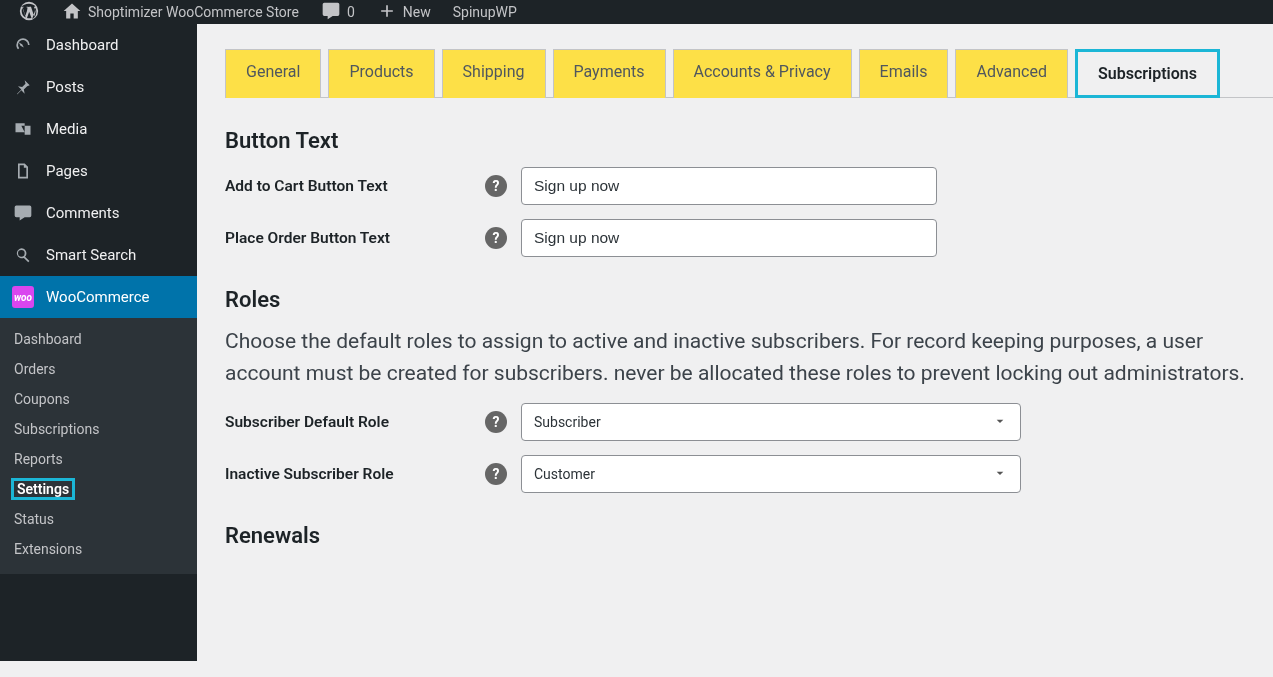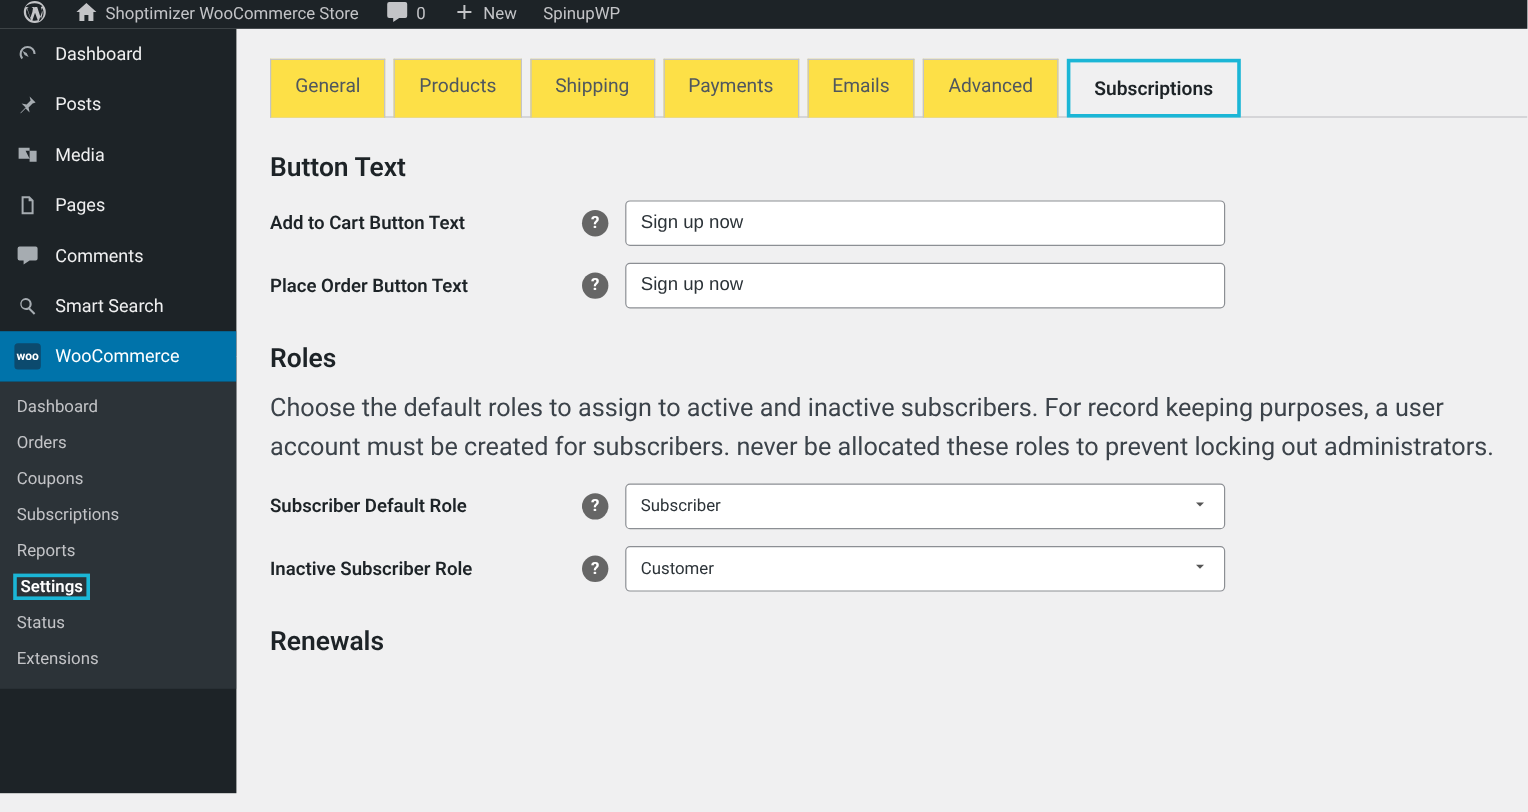--- a/index.html
+++ b/index.html
@@ -68,23 +68,23 @@
   .sidebar .top-item.current::after {
     content:"";
     position:absolute;
     right:-8px;
     top:50%;
     transform:translateY(-50%);
     border:8px solid transparent;
     border-right-color:#f0f0f1;
   }
   .woo-badge {
-    width:22px; height:22px; background:#0c4a6e; border-radius:3px;
+    width:22px; height:22px; background:#d946ef; border-radius:3px;
     display:flex;align-items:center;justify-content:center;
-    color:#fff; font-size:10px; font-weight:bold;
+    color:#fff; font-size:10px; font-weight:bold;font-style:italic;
   }
 
   .sidebar .submenu {
     background:#2c3338;
     padding: 6px 0 10px 0;
   }
   .sidebar .submenu li {
     padding: 7px 14px;
     font-size: 14px;
     color: #c3c4c7;
@@ -153,21 +153,21 @@
     border-radius: 50%;
     background: #666;
     color:#fff;
     font-size:14px;
     font-weight:bold;
     display:flex;align-items:center;justify-content:center;
     margin-right: 14px;
     cursor: help;
   }
   .form-row input[type=text] {
-    width: 500px;
+    width: 416px;
     height: 38px;
     padding: 6px 12px;
     font-size: 15.5px;
     border: 1px solid #8c8f94;
     border-radius: 4px;
     background:#fff;
     color:#2c3338;
   }
   .form-row .select {
     width: 500px;
@@ -295,20 +295,21 @@
       <li><span>Extensions</span></li>
     </ul>
   </div>
 
   <div class="main">
     <div class="tabs">
       <div class="tab">General</div>
       <div class="tab">Products</div>
       <div class="tab">Shipping</div>
       <div class="tab">Payments</div>
+      <div class="tab">Accounts &amp; Privacy</div>
       <div class="tab">Emails</div>
       <div class="tab">Advanced</div>
       <div class="tab active">Subscriptions</div>
     </div>
 
     <h2 class="section">Button Text</h2>
 
     <div class="form-row">
       <div class="label">Add to Cart Button Text</div>
       <div class="help">?</div>

